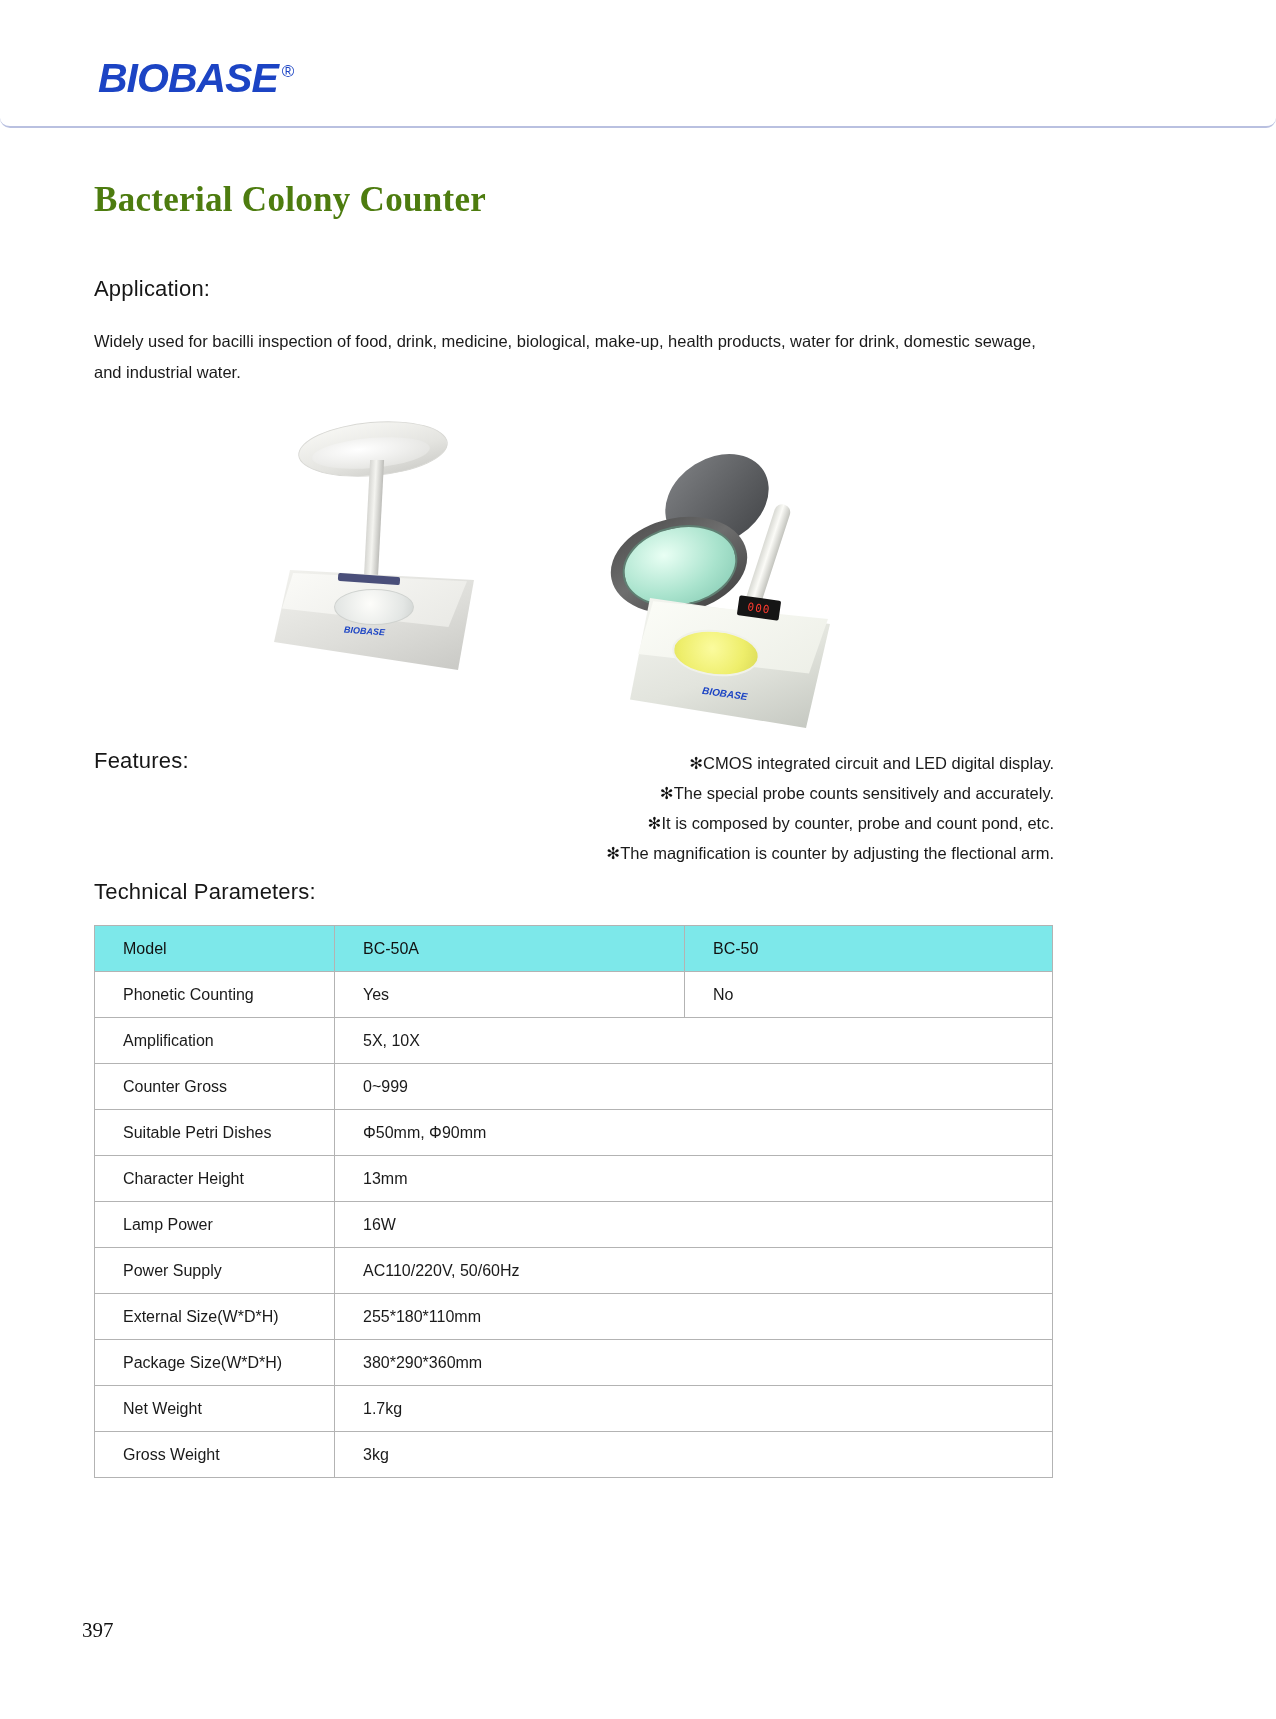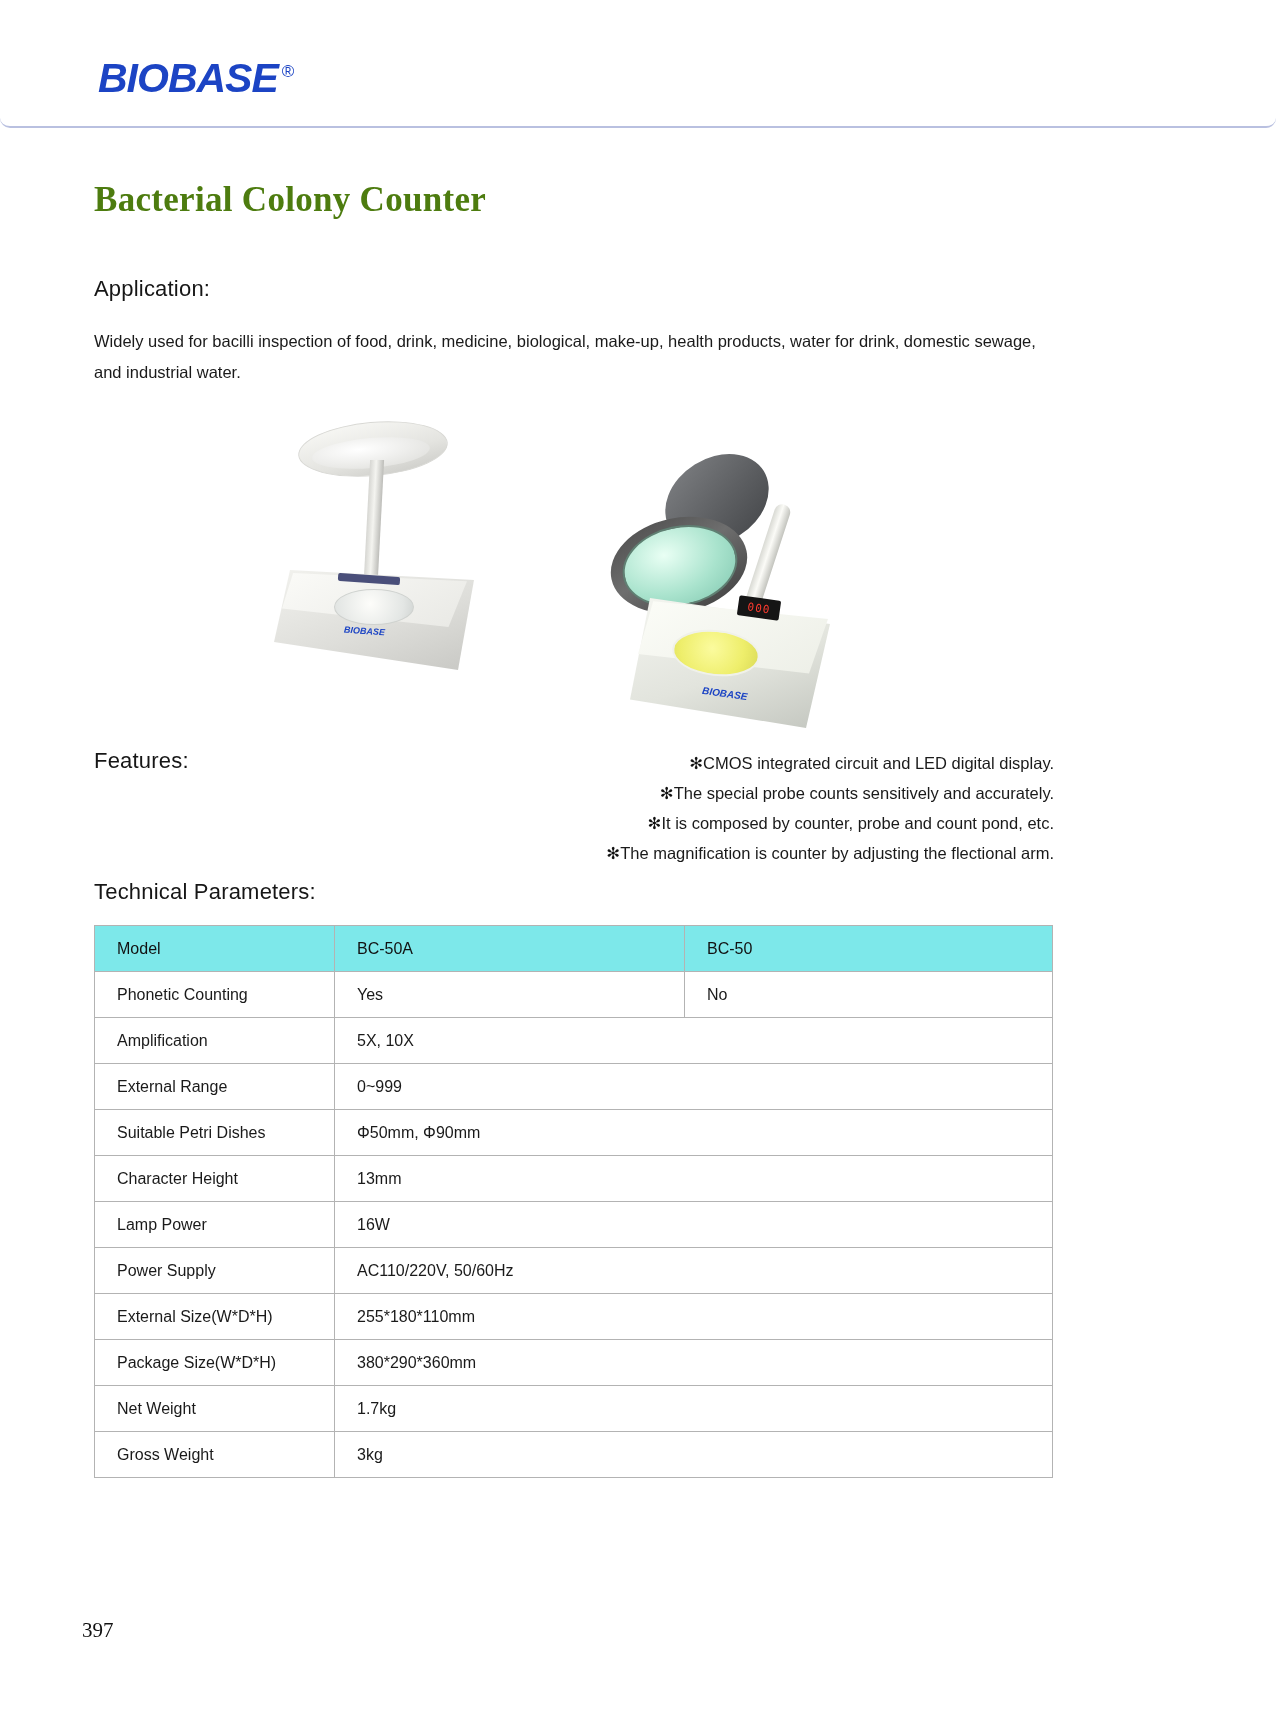--- a/index.html
+++ b/index.html
@@ -318,21 +318,21 @@
     position: absolute;
     left: 94px;
     top: 925px;
     width: 958px;
     border-collapse: collapse;
     table-layout: fixed;
   }
   .tech-table td {
     border: 1px solid #b3b3b3;
     height: 45px;
-    padding: 0 22px;
+    padding: 0 28px;
     font-size: 16px;
     color: #1a1a1a;
     vertical-align: middle;
   }
   .tech-table tr.head td {
     background: #7de8ea;
     font-size: 16px;
     color: #111;
   }
   .col-label { width: 240px; }
@@ -430,21 +430,21 @@
         <td>Yes</td>
         <td>No</td>
       </tr>
 
       <tr>
         <td>Amplification</td>
         <td colspan="2">5X, 10X</td>
       </tr>
 
       <tr>
-        <td>External Range</td>
+        <td>Counter Gross</td>
         <td colspan="2">0~999</td>
       </tr>
 
       <tr>
         <td>Suitable Petri Dishes</td>
         <td colspan="2">Φ50mm, Φ90mm</td>
       </tr>
 
       <tr>
         <td>Character Height</td>

